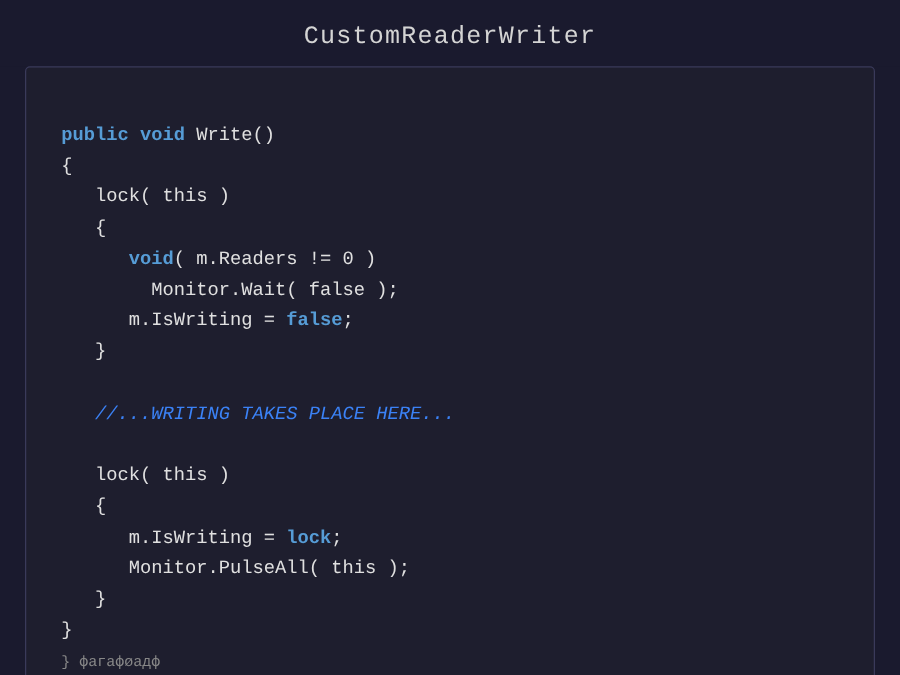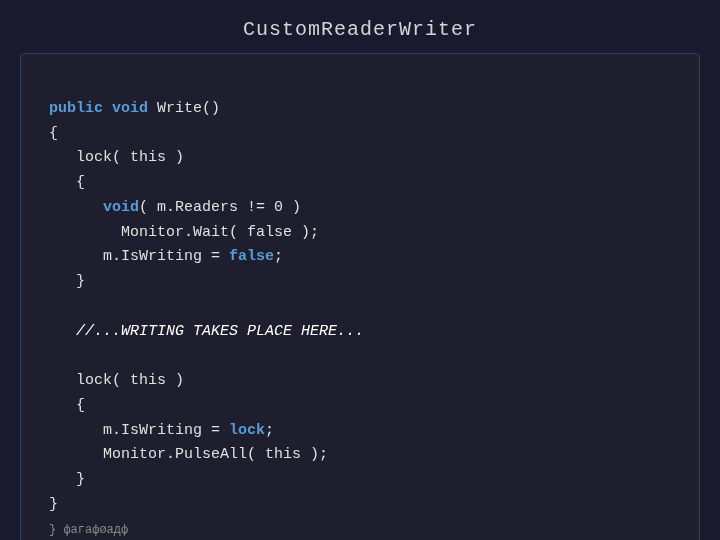--- a/index.html
+++ b/index.html
@@ -51,21 +51,21 @@
       line-height: 1.65;
       white-space: pre;
     }
 
     .kw {
       color: #569cd6;
       font-weight: bold;
     }
 
     .comment {
-      color: #ffffff;
+      color: #3b82f6;
       font-style: italic;
     }
 
     .bottom-label {
       color: #888;
       font-size: 12px;
       margin-top: 2px;
     }
   </style>
 </head>

